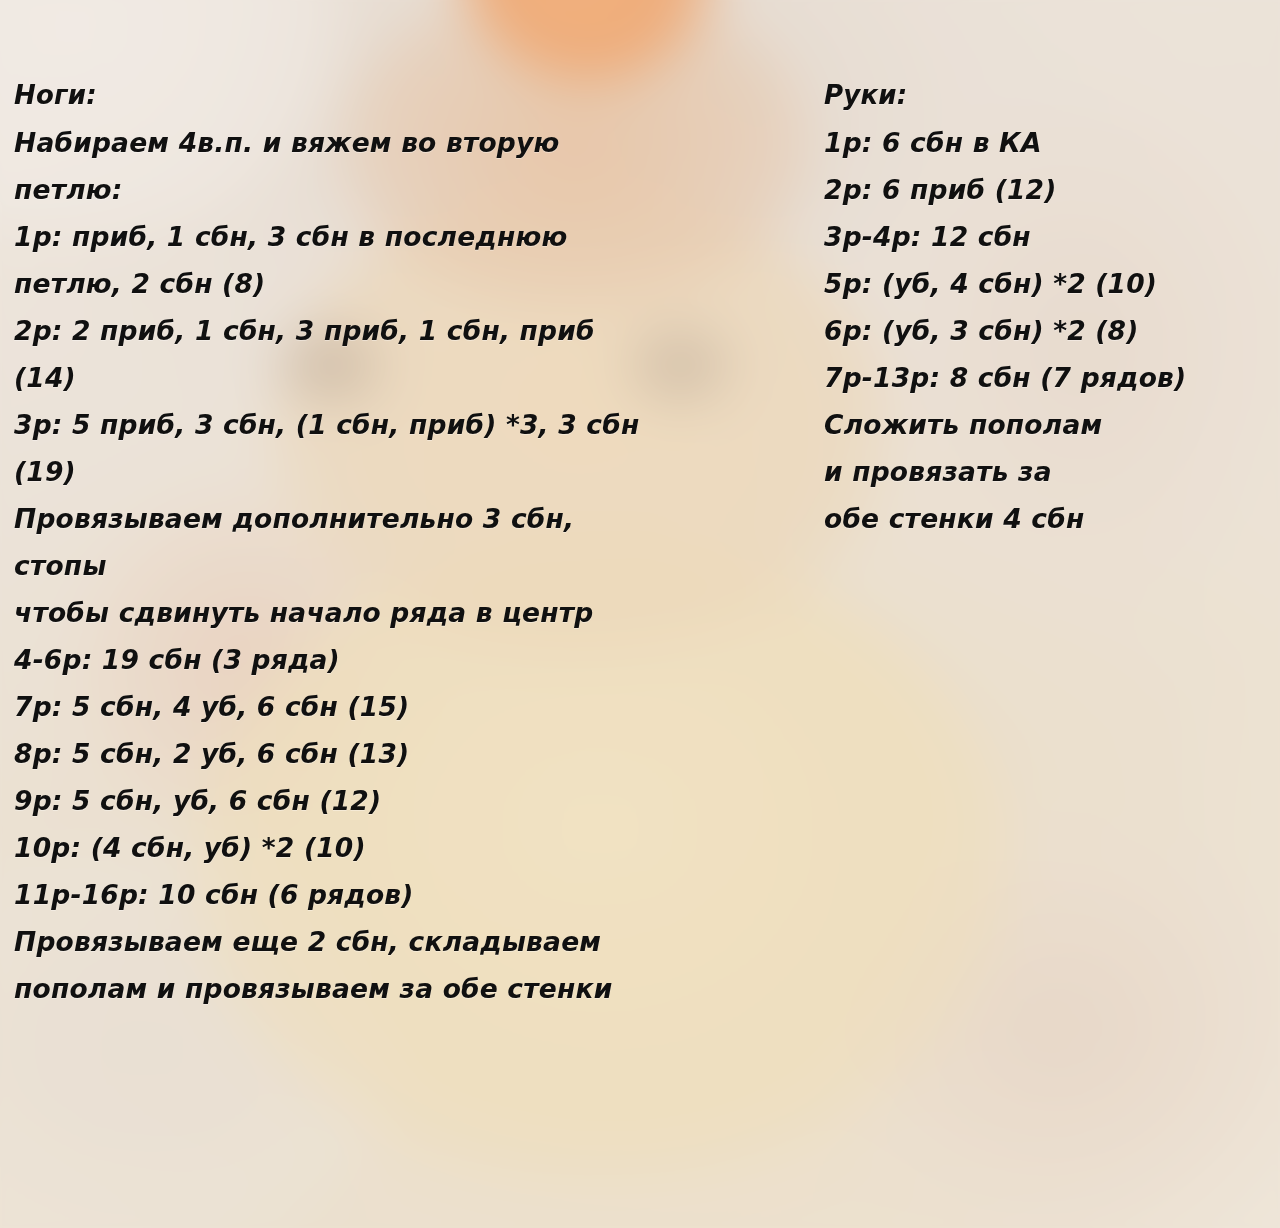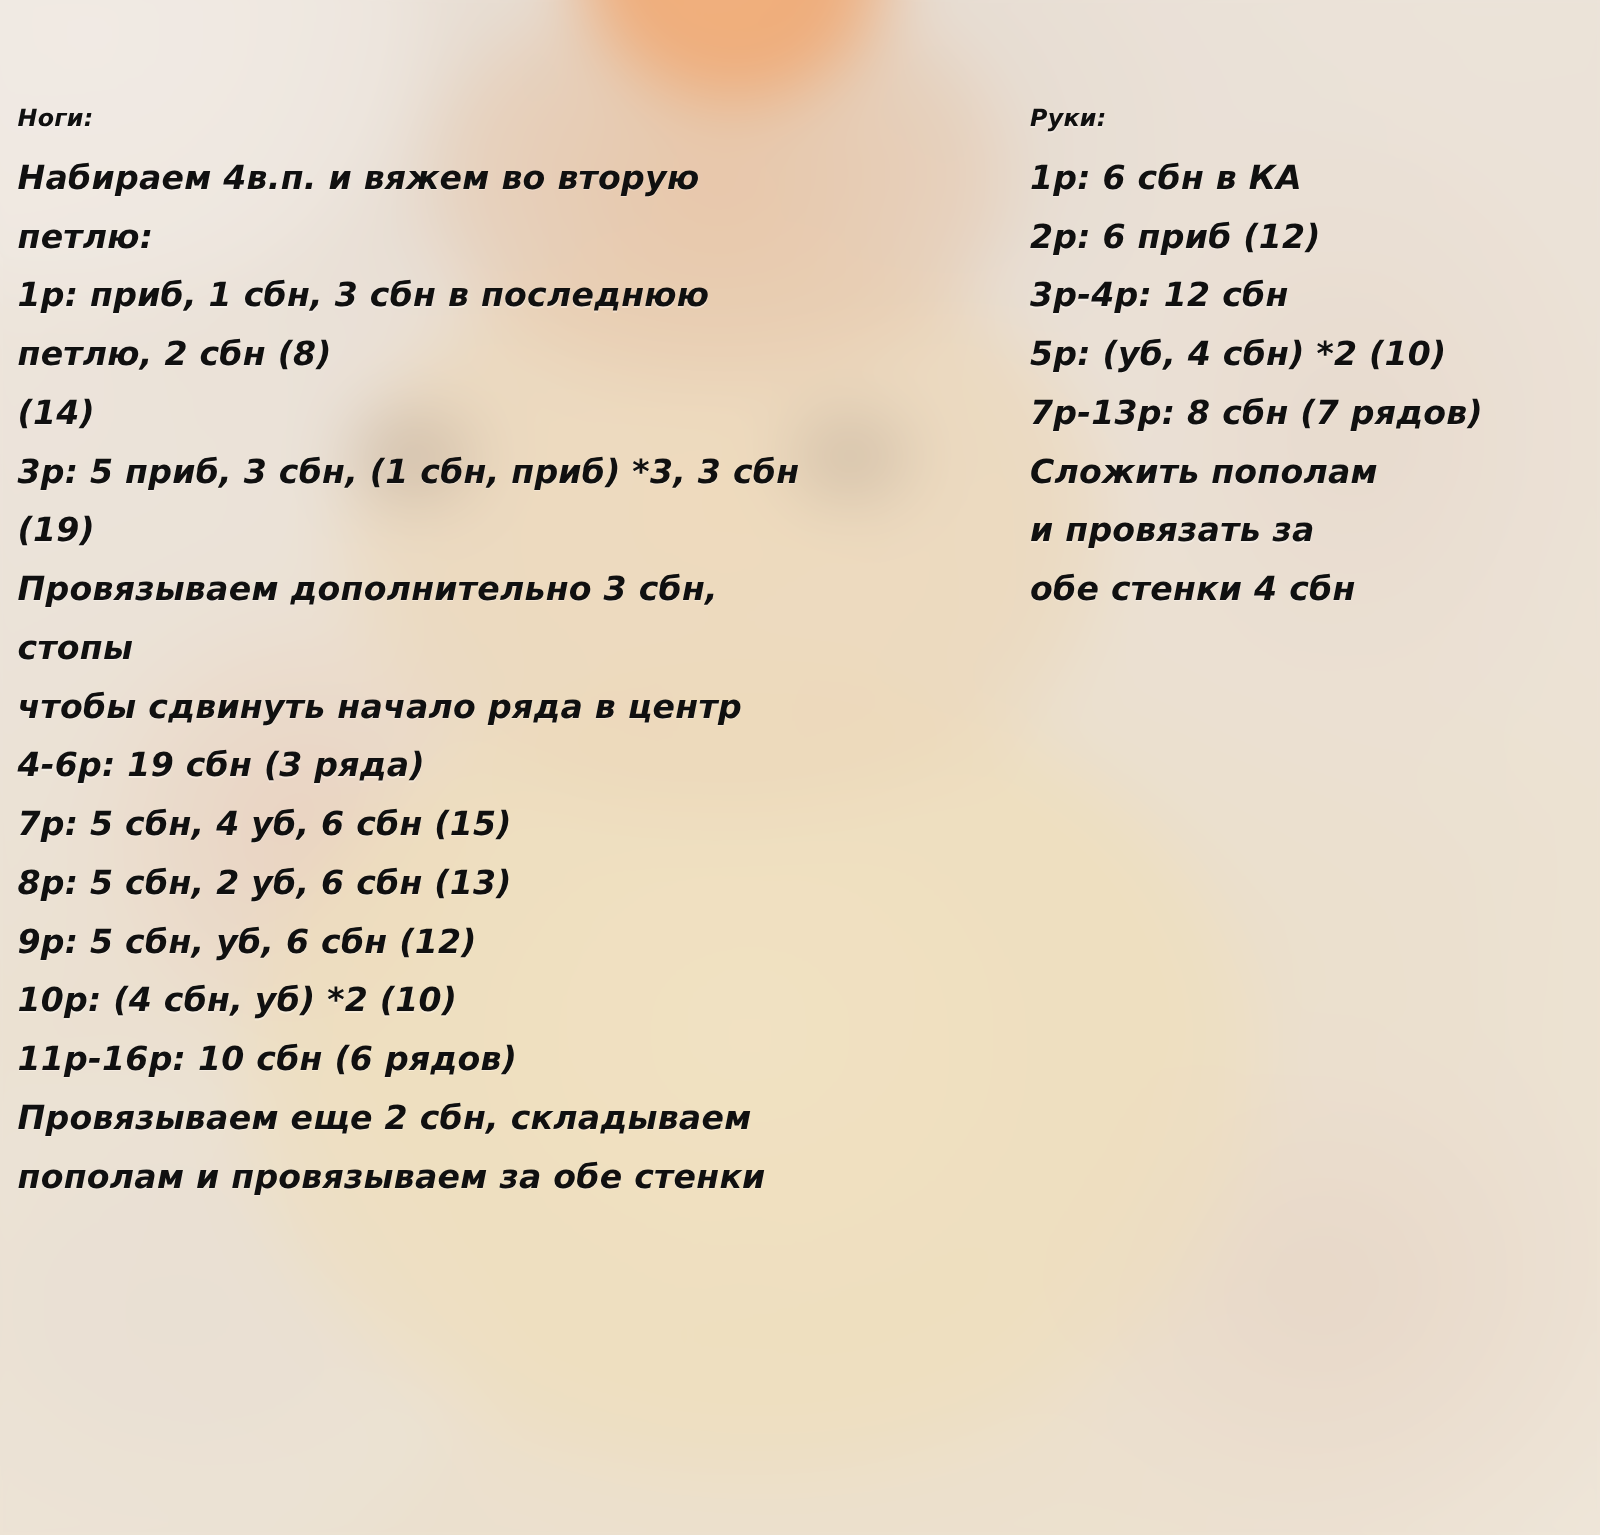--- a/index.html
+++ b/index.html
@@ -116,21 +116,21 @@
     top: 72px;
     width: 446px;
     font-size: 26.5px;
     line-height: 47px;
   }
   .line {
     white-space: pre-wrap;
     text-shadow: 0 1px 0 rgba(255,255,255,0.35);
   }
   .heading {
-    font-size: 19px;
+    font-size: 26px;
   }
 </style>
 </head>
 <body>
 
 <div class="page">
 
   <div class="bg">
     <div class="base"></div>
     <div class="blob b11"></div>
@@ -148,20 +148,21 @@
   <div class="veil"></div>
 
   <div class="content">
 
     <div class="col col-left">
       <div class="line heading">Ноги:</div>
       <div class="line">Набираем 4в.п. и вяжем во вторую</div>
       <div class="line">петлю:</div>
       <div class="line">1р: приб, 1 сбн, 3 сбн в последнюю</div>
       <div class="line">петлю, 2 сбн (8)</div>
+      <div class="line">2р: 2 приб, 1 сбн, 3 приб, 1 сбн, приб</div>
       <div class="line">(14)</div>
       <div class="line">3р: 5 приб, 3 сбн, (1 сбн, приб) *3, 3 сбн</div>
       <div class="line">(19)</div>
       <div class="line">Провязываем дополнительно 3 сбн,</div>
       <div class="line">стопы</div>
       <div class="line">чтобы сдвинуть начало ряда в центр</div>
       <div class="line">4-6р: 19 сбн (3 ряда)</div>
       <div class="line">7р: 5 сбн, 4 уб, 6 сбн (15)</div>
       <div class="line">8р: 5 сбн, 2 уб, 6 сбн (13)</div>
       <div class="line">9р: 5 сбн, уб, 6 сбн (12)</div>
@@ -170,20 +171,21 @@
       <div class="line">Провязываем еще 2 сбн, складываем</div>
       <div class="line">пополам и провязываем за обе стенки</div>
     </div>
 
     <div class="col col-right">
       <div class="line heading">Руки:</div>
       <div class="line">1р: 6 сбн в КА</div>
       <div class="line">2р: 6 приб (12)</div>
       <div class="line">3р-4р: 12 сбн</div>
       <div class="line">5р: (уб, 4 сбн) *2 (10)</div>
+      <div class="line">6р: (уб, 3 сбн) *2 (8)</div>
       <div class="line">7р-13р: 8 сбн (7 рядов)</div>
       <div class="line">Сложить пополам</div>
       <div class="line">и провязать за</div>
       <div class="line">обе стенки 4 сбн</div>
     </div>
 
   </div>
 </div>
 
 </body></html>

